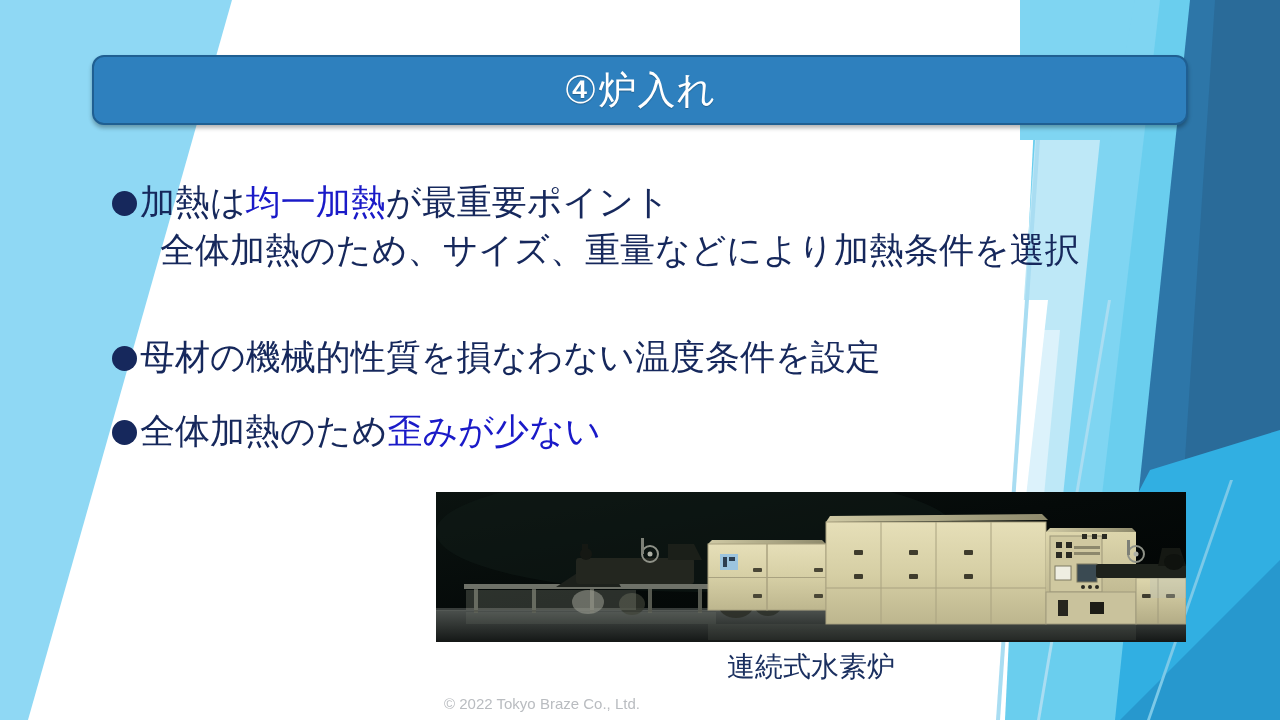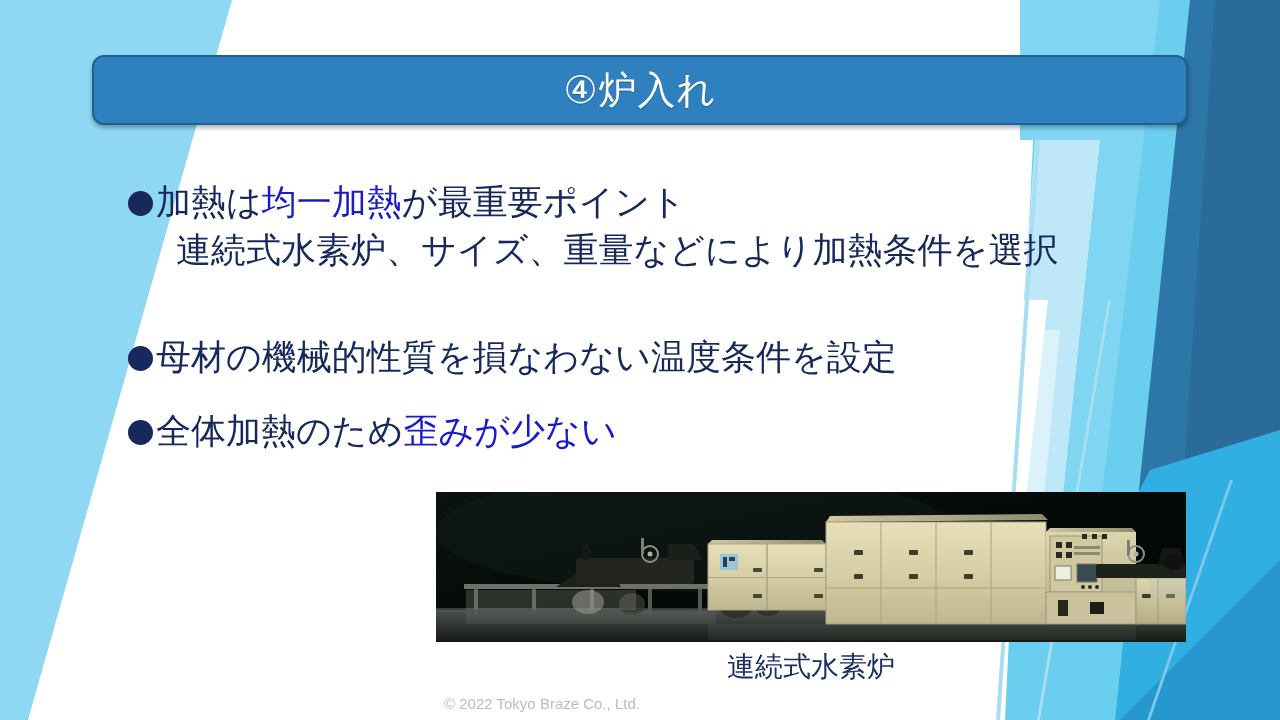--- a/index.html
+++ b/index.html
@@ -49,21 +49,21 @@
     font-size: 38px;
     line-height: 1;
     letter-spacing: 1px;
     white-space: nowrap;
     text-shadow: 0 1px 1px rgba(0,0,0,0.25);
   }
 
   
   #body-block {
     position: absolute;
-    left: 128px;
+    left: 112px;
     top: 178px;
     width: 1000px;
     z-index: 5;
   }
   .bullet-group { margin-bottom: 26px; }
   .bullet-line {
     color: #16285C;
     font-size: 35px;
     line-height: 1.38;
     white-space: nowrap;
@@ -152,21 +152,21 @@
     <span id="title-text">④炉入れ</span>
   </div>
 
   <div id="body-block">
 
     <div class="bullet-group">
       <div class="bullet-line">
         <span class="dot"></span><span>加熱は</span><span class="hl">均一加熱</span><span>が最重要ポイント</span>
       </div>
       <div class="bullet-line sub">
-        <span>連続式水素炉、サイズ、重量などにより加熱条件を選択</span>
+        <span>全体加熱のため、サイズ、重量などにより加熱条件を選択</span>
       </div>
     </div>
 
     <div class="bullet-group" style="margin-top:58px;">
       <div class="bullet-line">
         <span class="dot"></span><span>母材の機械的性質を損なわない温度条件を設定</span>
       </div>
     </div>
 
     <div class="bullet-group" style="">

